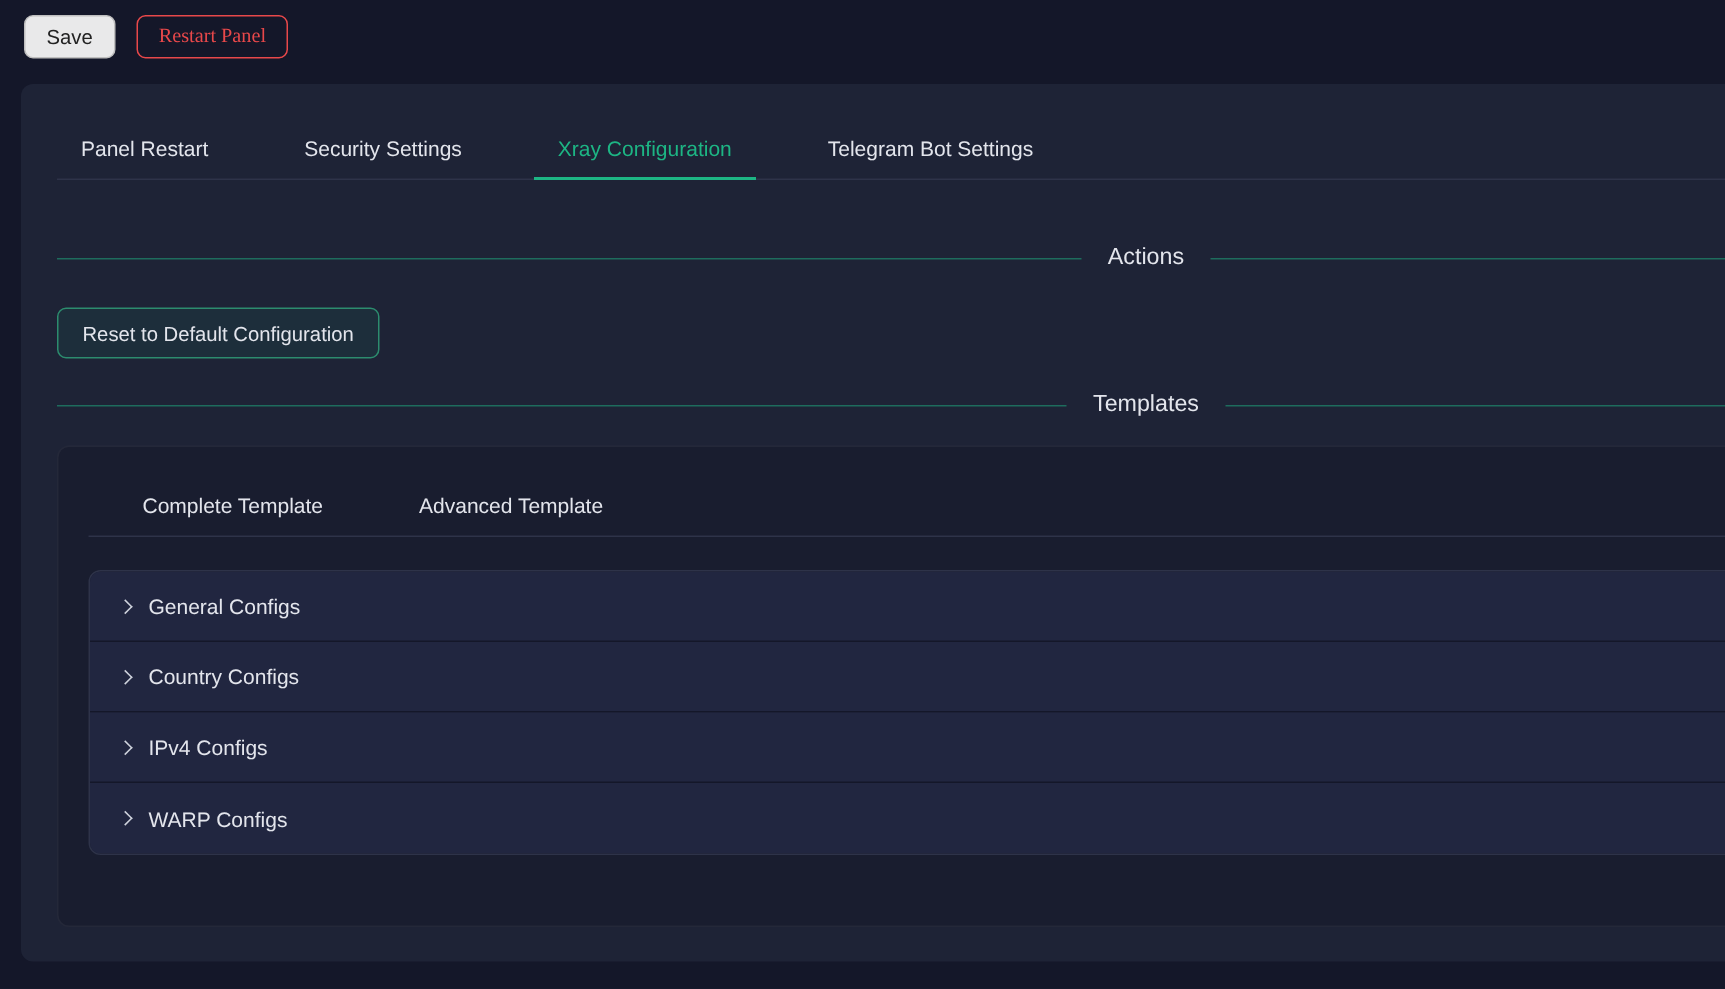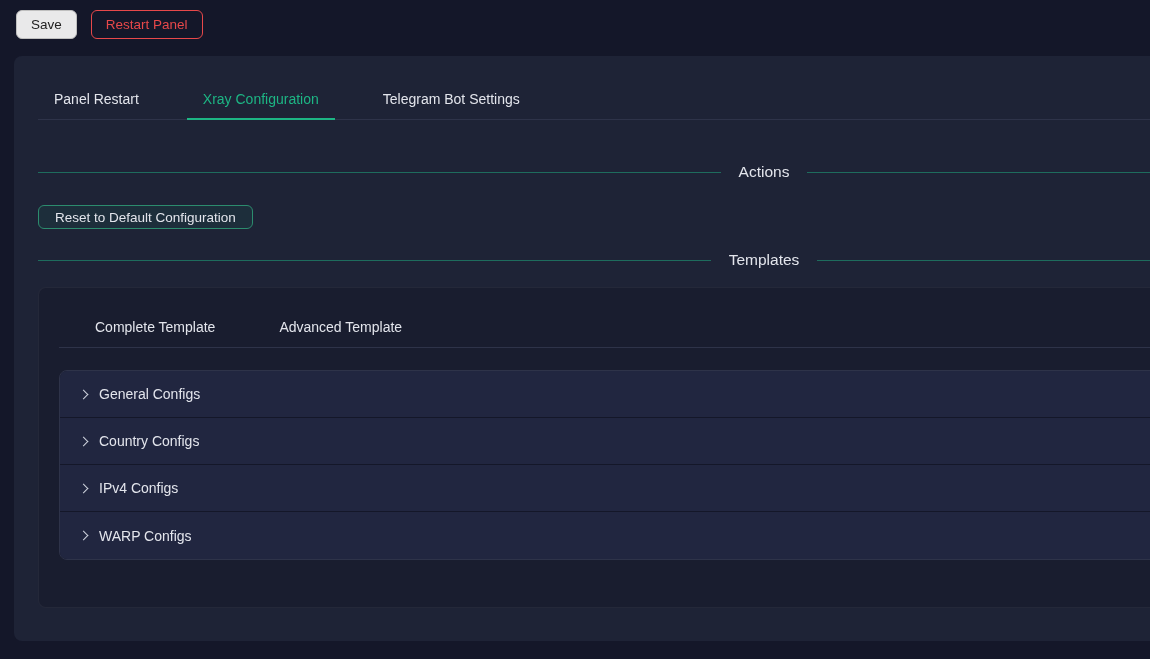--- a/index.html
+++ b/index.html
@@ -29,21 +29,21 @@
   }
   .btn{
     height:29px; display:inline-flex; align-items:center;
     padding:0 14px; border-radius:6px; font-size:13.5px;
     cursor:pointer; user-select:none;
   }
   .btn-save{
     background:#e9e9ea; border:1px solid #bfbfbf; color:#222;
   }
   .btn-restart{
-    background:transparent; border:1px solid var(--danger); color:var(--danger);
+    background:transparent; border:1px solid var(--danger); color:var(--danger);font-family:Liberation Serif, serif;
   }
 
   
   .card{
     margin:8px 0 0 14px;
     width:1500px; height:585px;
     background:var(--card);
     border-radius:8px;
     padding:24px;
   }
@@ -67,21 +67,21 @@
     color:var(--text); font-size:15.5px;
   }
   .divider::before,.divider::after{
     content:""; flex:1; height:1px; background:var(--accent-line);
   }
   .divider-actions{ margin:43px 0 24px; }
   .divider-templates{ margin:22px 0 18px; }
 
   
   .btn-reset{
-    height:24px; padding:0 16px; font-size:13.5px;
+    height:34px; padding:0 16px; font-size:13.5px;
     background:rgba(29,181,132,0.08);
     border:1px solid #2c8c6e; border-radius:6px;
     color:var(--text);
   }
 
   
   .inner-card{
     background:var(--inner-card);
     border:1px solid rgba(255,255,255,0.05);
     border-radius:8px;
@@ -120,20 +120,21 @@
 <div class="topbar">
   <button class="btn btn-save">Save</button>
   <button class="btn btn-restart">Restart Panel</button>
 </div>
 
 <div class="card">
 
   
   <div class="tabbar">
     <div class="tab">Panel Restart</div>
+    <div class="tab">Security Settings</div>
     <div class="tab active">Xray Configuration</div>
     <div class="tab">Telegram Bot Settings</div>
   </div>
 
   
   <div class="divider divider-actions">
     <span>Actions</span>
   </div>
 
   

